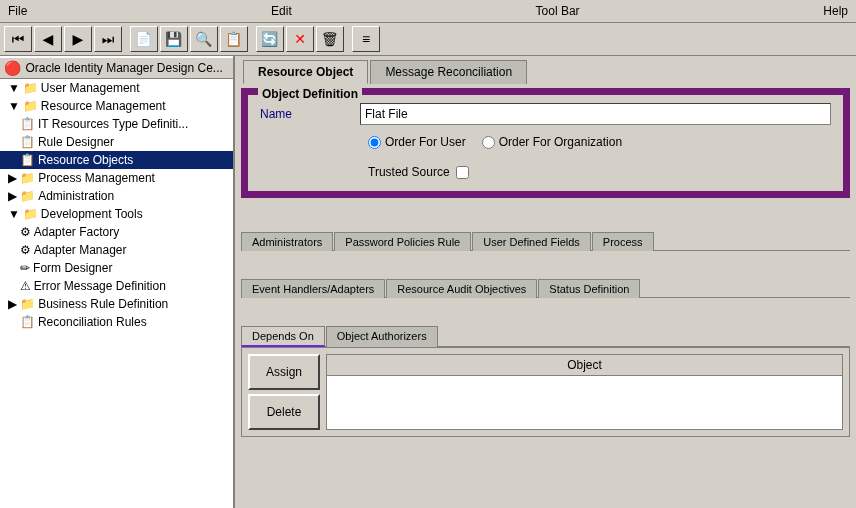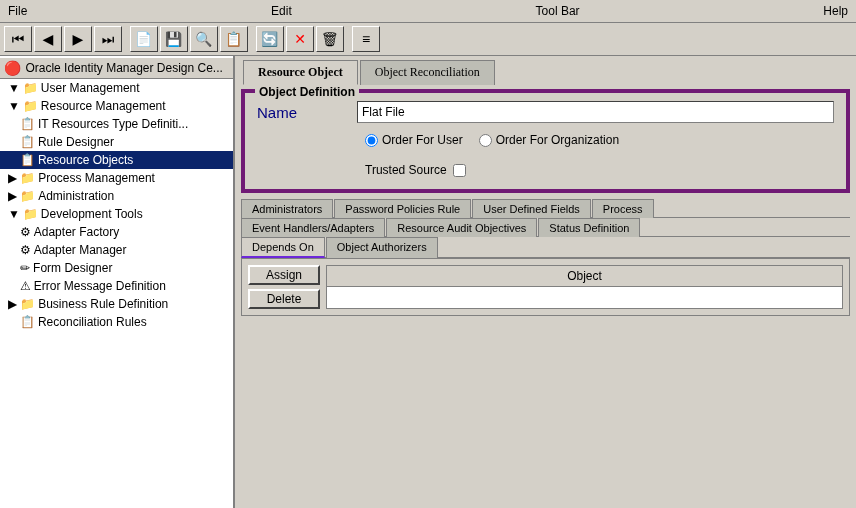--- a/index.html
+++ b/index.html
@@ -19,50 +19,50 @@
 
     
     .sidebar { width: 235px; background: #ffffff; border-right: 2px solid #808080; overflow-y: auto; padding: 2px 0; }
     .tree-item { padding: 2px 4px; cursor: pointer; white-space: nowrap; display: flex; align-items: center; gap: 3px; font-size: 12px; }
     .tree-item.selected { background: #0a246a; color: white; }
 
     
     .content-area { flex: 1; background: #d4d0c8; overflow: hidden; }
 
     
-    .tab-bar-top { display: flex; background: #d4d0c8; padding: 4px 8px 0; gap: 0; font-family: Liberation Serif, serif; }
+    .tab-bar-top { display: flex; background: #d4d0c8; padding: 4px 8px 0; gap: 0; }
     .tab { padding: 4px 14px; border: 1px solid #808080; border-bottom: none; background: #d4d0c8; cursor: pointer; font-size: 12px; margin-right: 2px; }
     .tab.active { background: #d4d0c8; border-bottom: 1px solid #d4d0c8; font-weight: bold; z-index: 1; }
     .tab:not(.active) { background: #bdbdb5; }
 
     
-    .group-box { border: 4px solid #701a75; padding: 8px 12px 12px; margin: 4px 6px 6px 6px; background: #d4d0c8; position: relative; }
+    .group-box { border: 7px solid #701a75; padding: 8px 12px 12px; margin: 4px 6px 6px 6px; background: #d4d0c8; position: relative; }
     .group-title { position: absolute; top: -8px; left: 10px; background: #d4d0c8; padding: 0 4px; font-weight: bold; font-size: 12px; }
 
     .form-row { display: flex; align-items: center; margin-bottom: 10px; }
-    .form-label { width: 100px; font-size: 15px; color: #000080; text-align: left; padding-right: 8px; }
+    .form-label { width: 100px; font-size: 12px; color: #000080; text-align: left; padding-right: 8px; }
     .form-input { flex: 1; height: 22px; border: 1px solid #808080; border-top-color: #404040; border-left-color: #404040; background: white; padding: 2px 4px; font-size: 12px; }
 
     .radio-row { display: flex; align-items: center; margin-bottom: 16px; margin-left: 108px; gap: 16px; }
     .radio-label { font-size: 12px; display: flex; align-items: center; gap: 4px; cursor: pointer; }
 
     .checkbox-row { display: flex; align-items: center; margin-left: 108px; margin-top: 4px; }
     .checkbox-label { font-size: 12px; display: flex; align-items: center; gap: 6px; color: #000080; }
 
     
     .inner-tab-container { margin: 4px 6px 0 6px; }
     .inner-tab-row { display: flex; border-bottom: 1px solid #808080; }
-    .inner-tab { padding: 3px 10px; border: 1px solid #808080; border-bottom: none; background: #bdbdb5; cursor: pointer; font-size: 11px; margin-right: 1px; margin-bottom: -1px; }
+    .inner-tab { padding: 3px 10px; border: 1px solid #808080; border-bottom: none; background: #bdbdb5; cursor: pointer; font-size: 11px; margin-right: 1px; margin-bottom: -1px; margin-top: 28px; }
     .inner-tab.active { background: #d4d0c8; border-bottom: 2px solid #6d28d9; }
 
     
     .bottom-area { margin: 0 6px; border: 1px solid #808080; background: #d4d0c8; }
     .bottom-content { display: flex; padding: 6px; gap: 6px; }
     .btn-group { display: flex; flex-direction: column; gap: 4px; }
-    .win-btn { width: 72px; height: 20px; background: #d4d0c8; border: 2px solid; border-top-color: #ffffff; border-left-color: #ffffff; border-right-color: #404040; border-bottom-color: #404040; cursor: pointer; font-size: 12px; display: flex; align-items: center; justify-content: center; text-align: right; }
+    .win-btn { width: 72px; height: 36px; background: #d4d0c8; border: 2px solid; border-top-color: #ffffff; border-left-color: #ffffff; border-right-color: #404040; border-bottom-color: #404040; cursor: pointer; font-size: 12px; display: flex; align-items: center; justify-content: center; text-align: right; }
     .table-area { flex: 1; border: 1px solid #808080; background: white; }
     .table-header { background: #d4d0c8; border-bottom: 1px solid #808080; padding: 3px 6px; font-size: 12px; text-align: center; }
 
     
     .oracle-bar { background: #d4d0c8; padding: 2px 4px; border-bottom: 1px solid #808080; font-size: 12px; display: flex; align-items: center; gap: 4px; }
   </style>
 </head>
 <body>
 
 <div class="menu-bar">
@@ -160,21 +160,21 @@
     <div class="tree-item" style="padding-left:20px;">
       <span>📋</span>
       <span>Reconciliation Rules</span>
     </div>
   </div>
 
   <div class="content-area">
 
     <div class="tab-bar-top">
       <div class="tab active">Resource Object</div>
-      <div class="tab">Object Reconciliation</div>
+      <div class="tab">Message Reconciliation</div>
     </div>
 
     <div class="group-box">
       <span class="group-title">Object Definition</span>
 
       <div class="form-row">
         <span class="form-label">Name</span>
         <input class="form-input" type="text" value="Flat File" style="">
       </div>
 

